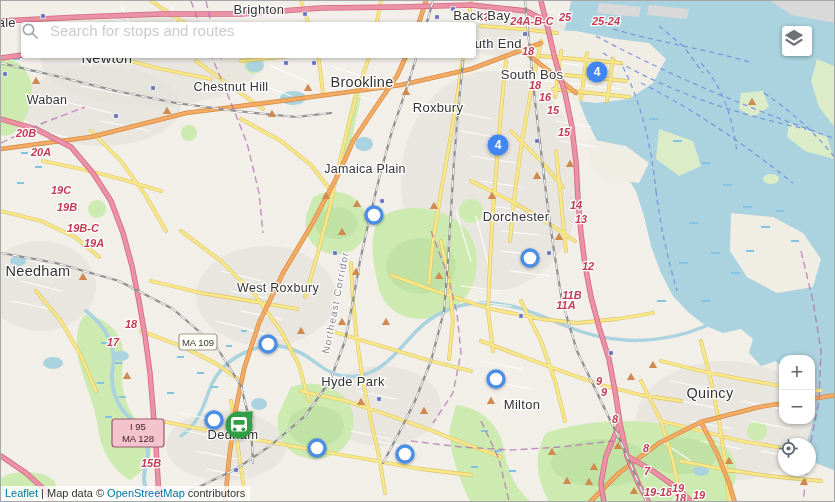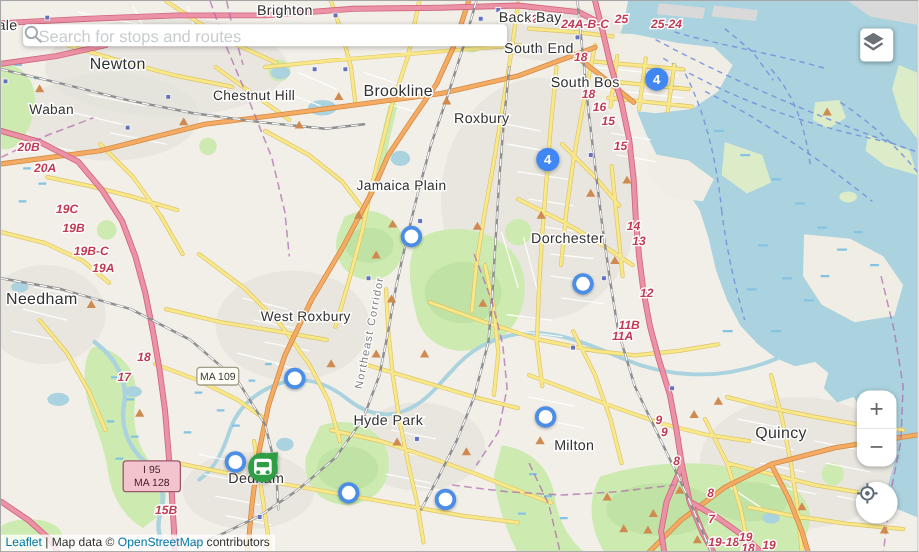--- a/index.html
+++ b/index.html
@@ -45,22 +45,22 @@
 
   .stop{fill:#fff;stroke:#4a8ee8;stroke-width:3.4;filter:drop-shadow(0 1px 1.5px rgba(0,0,0,.35))}
   .cluster circle{fill:#4187f3;filter:drop-shadow(0 1px 2px rgba(0,0,0,.35))}
   .cluster text{font-family:"Liberation Sans",sans-serif;font-weight:bold;font-size:12px;fill:#fff;text-anchor:middle}
   .vehicle{filter:drop-shadow(0 1.5px 2px rgba(0,0,0,.4))}
   .vbody{fill:#2f9e44}
   .vbus{fill:#fff}
   .vwin{fill:#2f9e44}
 
   
-  .search-bar{position:absolute;left:20px;top:21px;width:440px;height:20px;background:#fff;
-      border-radius:4px;box-shadow:0 1px 5px rgba(0,0,0,.3);display:flex;align-items:flex-end;z-index:5;}
+  .search-bar{position:absolute;left:20px;top:21px;width:440px;height:36px;background:#fff;
+      border-radius:4px;box-shadow:0 1px 5px rgba(0,0,0,.3);display:flex;align-items:flex-start;z-index:5;padding-left:15px;}
   .search-bar input{flex:1;border:none;outline:none;background:transparent;padding:0 8px 0 14px;
       font-size:15px;font-family:"Liberation Sans",sans-serif;color:#444;}
   .search-bar input::placeholder{color:#c9ccce;}
   .search-icon{width:18px;height:18px;margin-right:11px;flex:0 0 auto;}
 
   .layers-btn{position:absolute;left:781px;top:25px;width:30px;height:30px;background:#fff;border-radius:4px;
       box-shadow:0 1px 4px rgba(0,0,0,.35);display:flex;align-items:center;justify-content:center;cursor:pointer;z-index:5;}
   .zoom-ctl{position:absolute;left:778px;top:354px;width:36px;background:#fff;border-radius:12px;
       box-shadow:0 1px 5px rgba(0,0,0,.35);z-index:5;overflow:hidden;}
   .zoom-btn{width:36px;height:34px;display:flex;align-items:center;justify-content:center;

